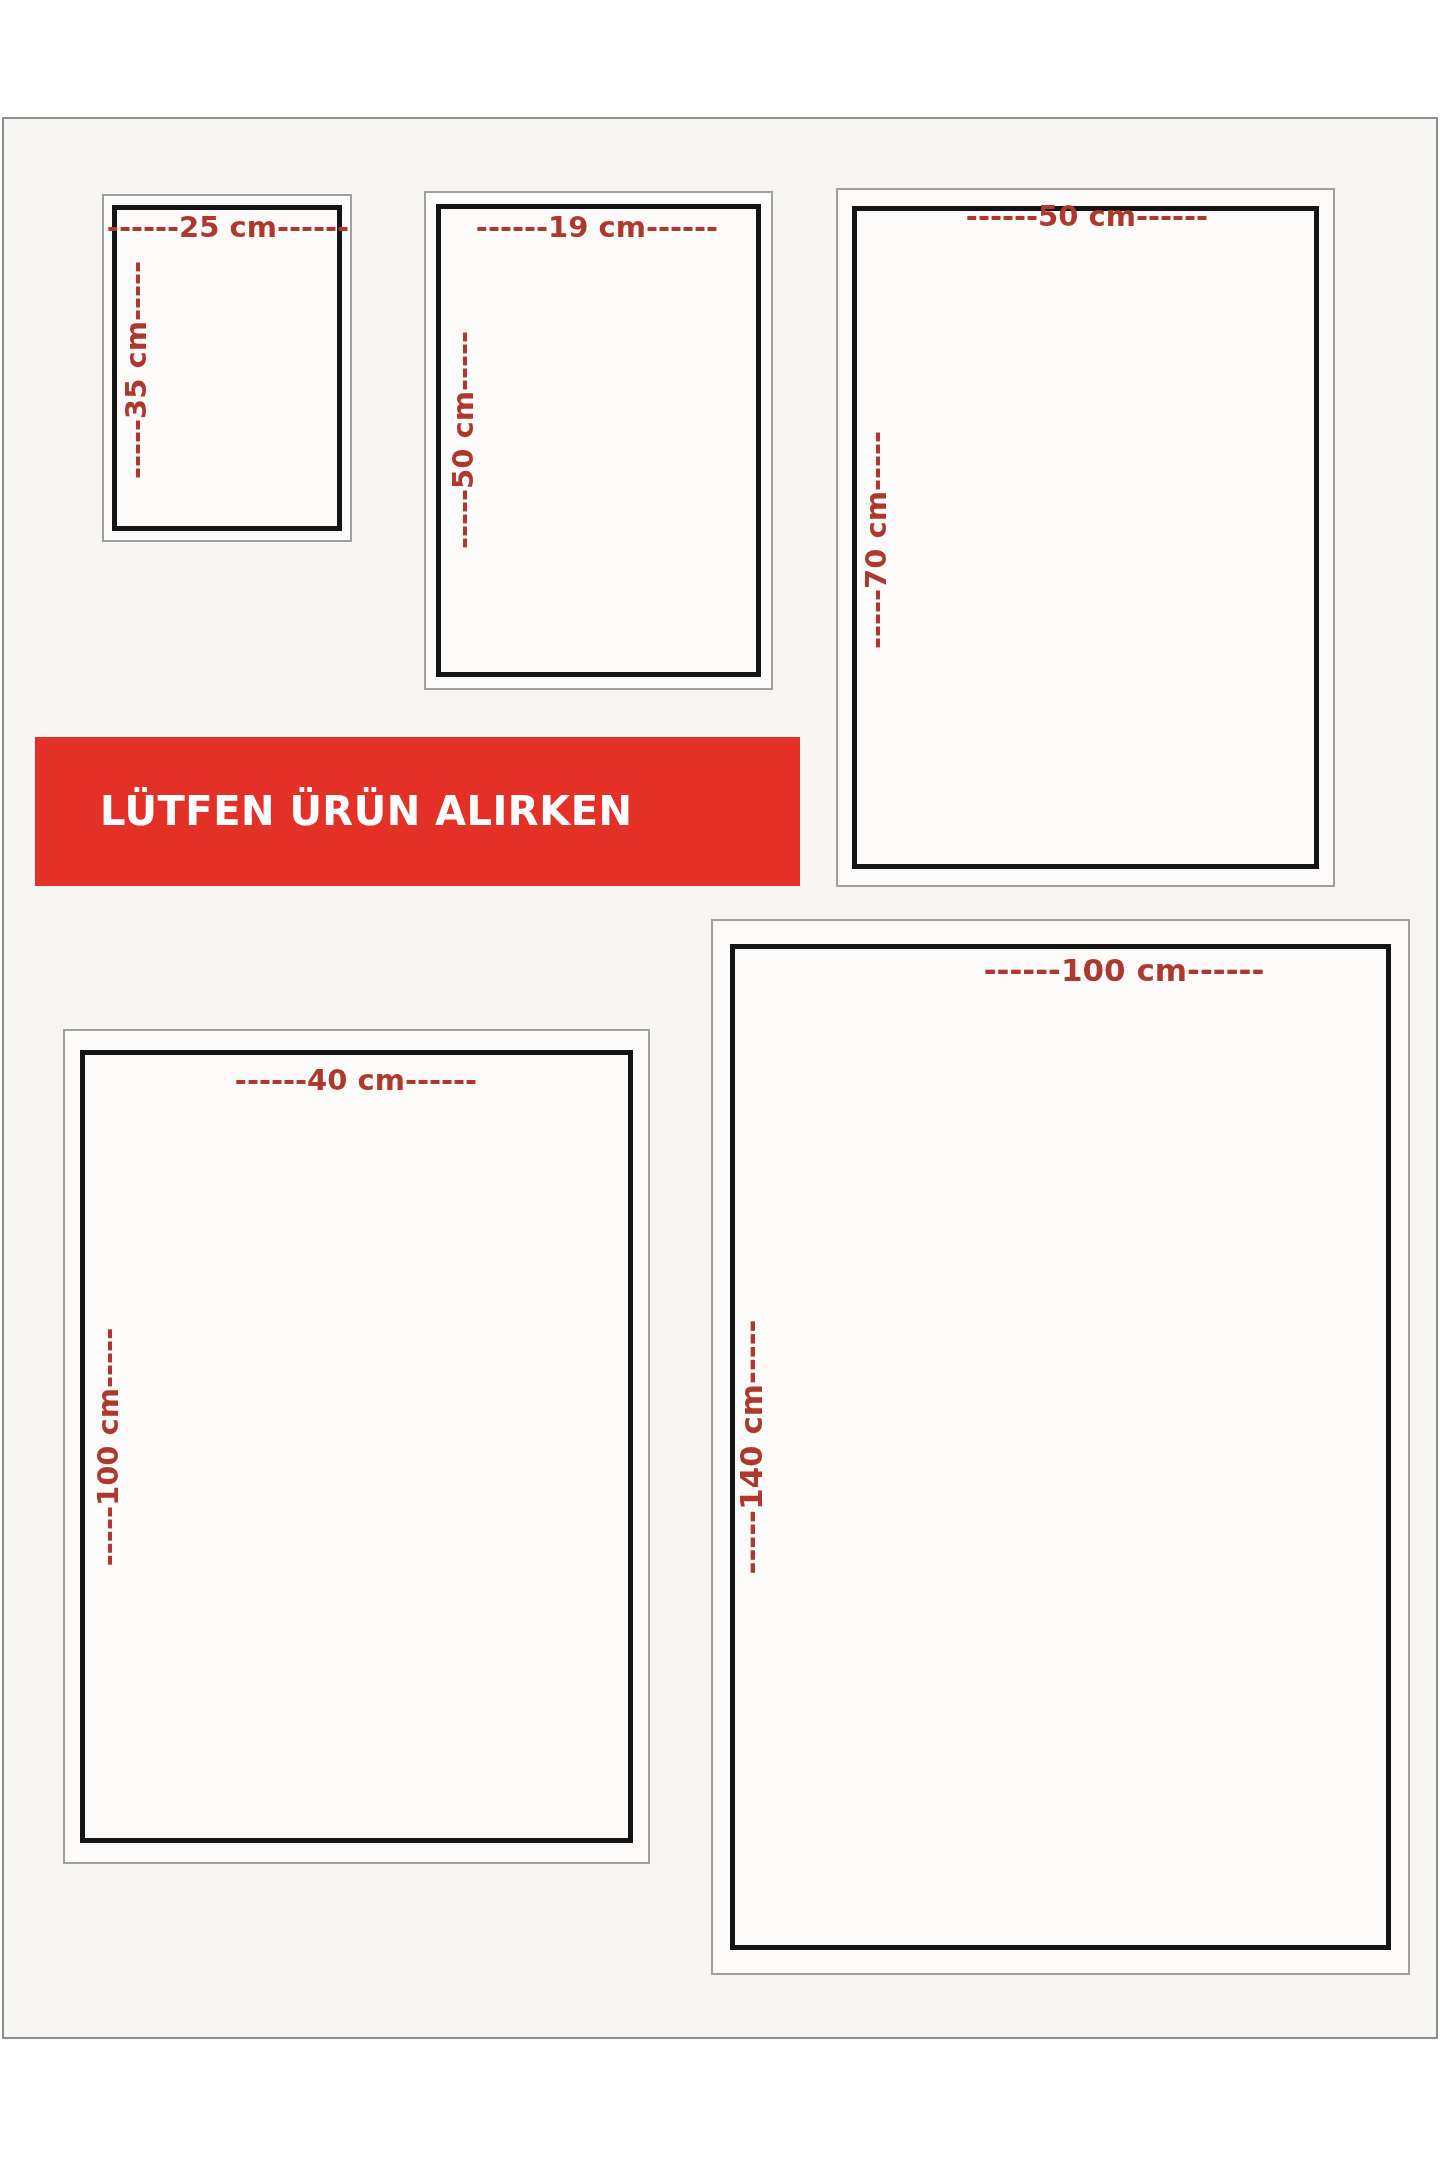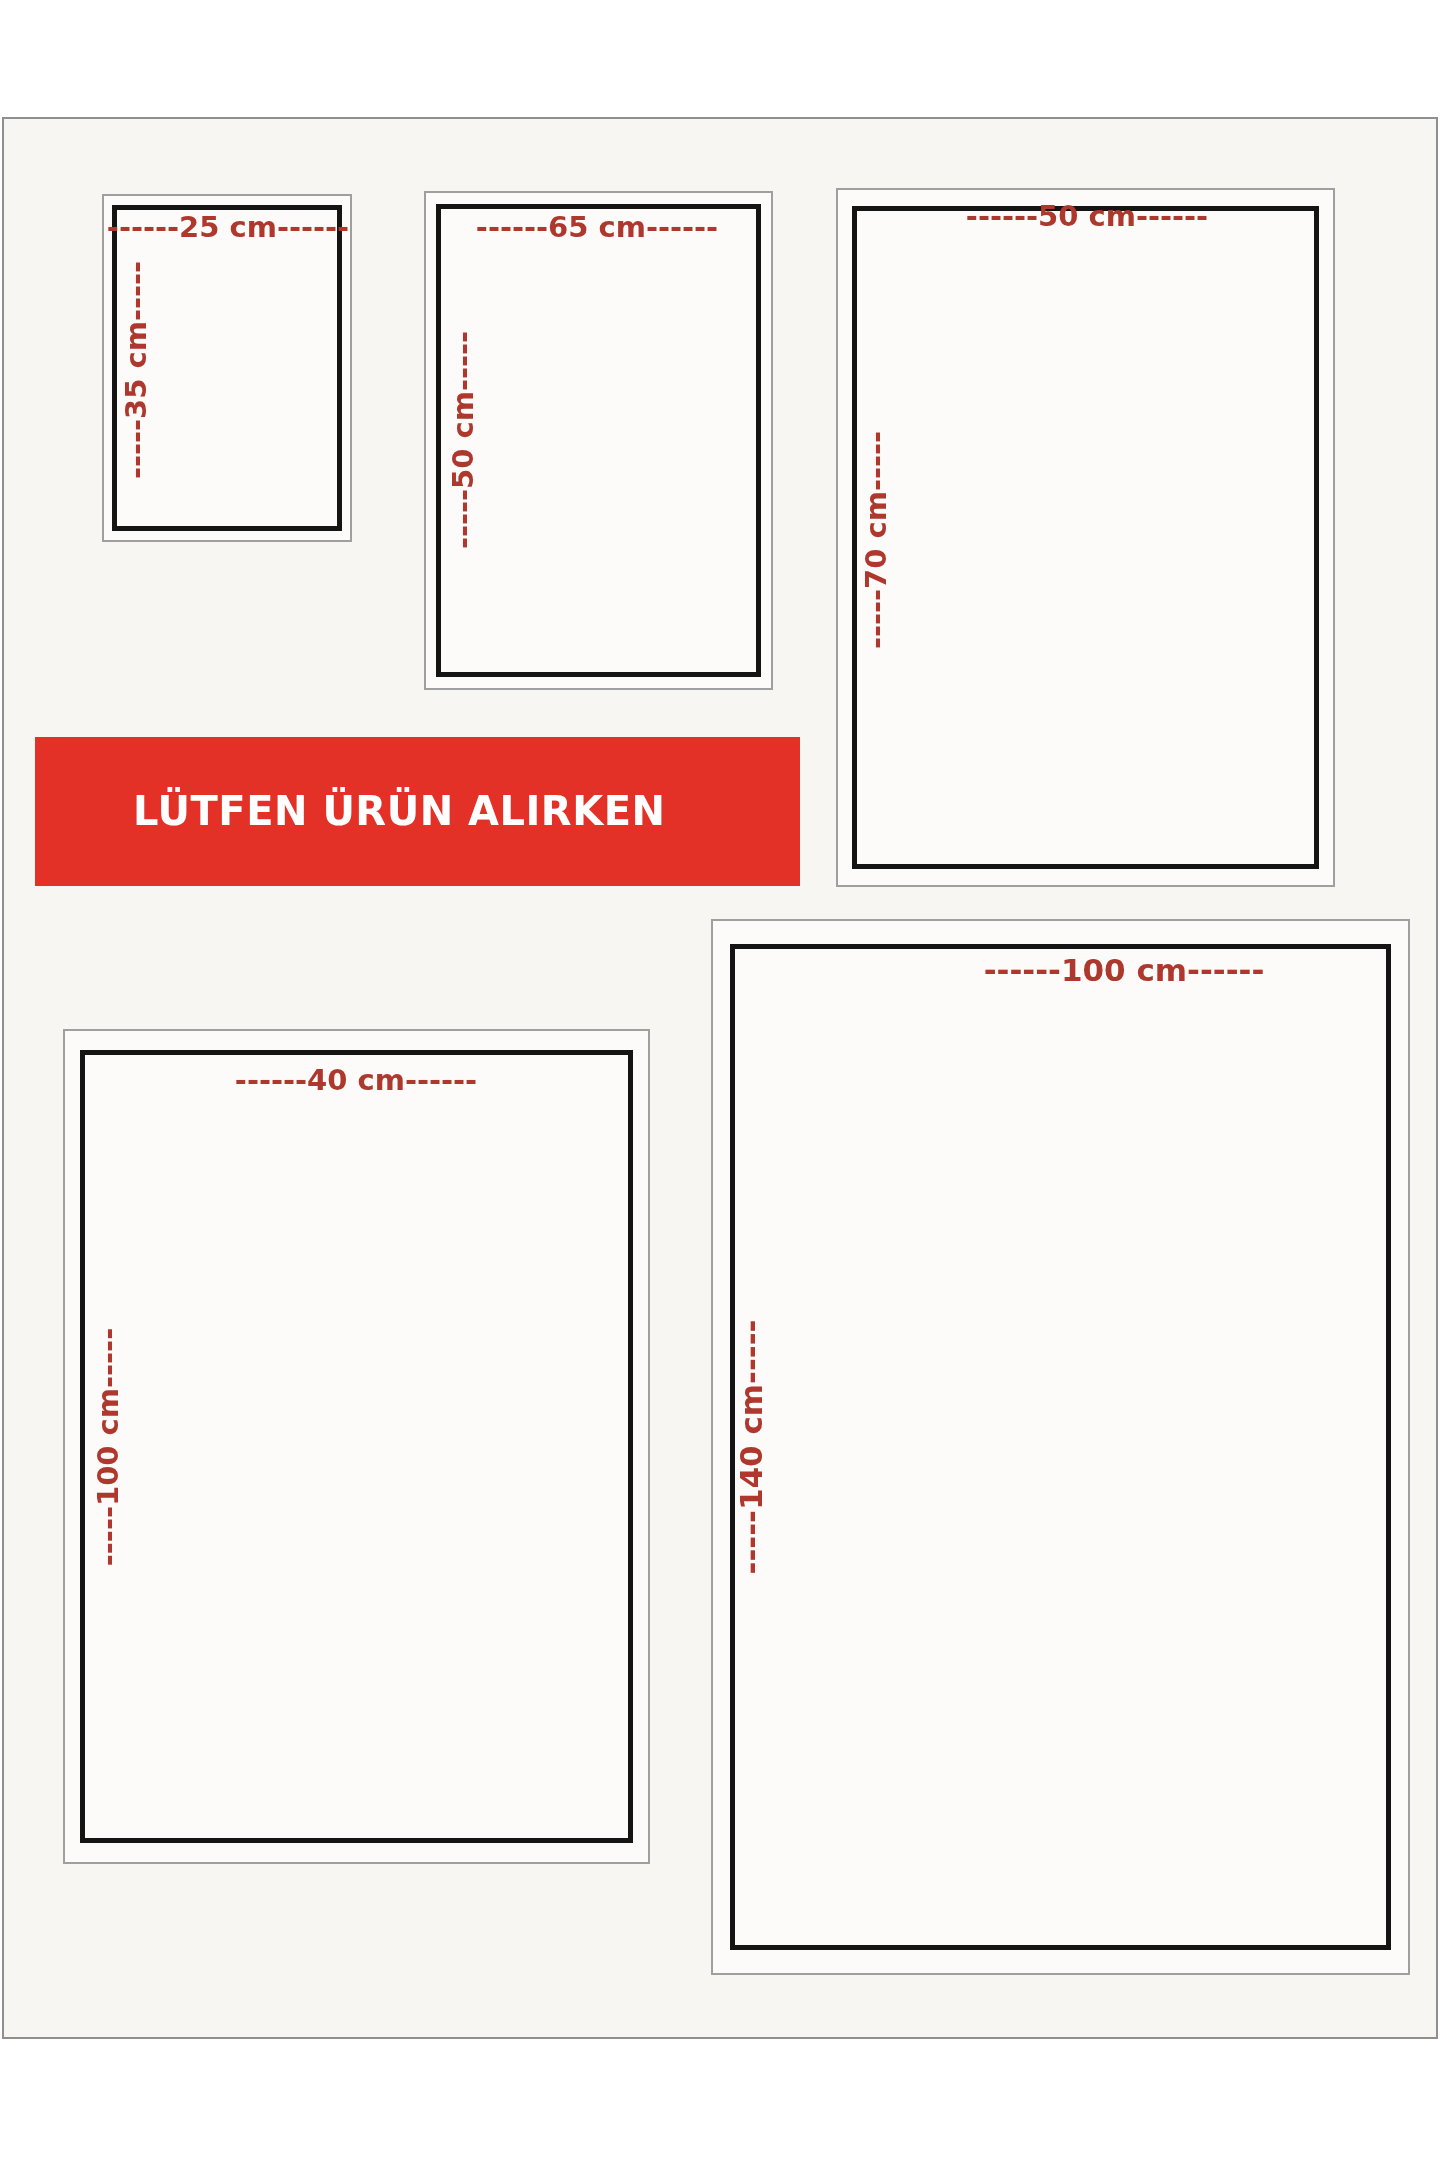--- a/index.html
+++ b/index.html
@@ -21,21 +21,21 @@
   .dim {
     position:absolute; color:#ae382d; font-weight:bold; font-size:29px;
     white-space:nowrap; transform:translate(-50%,-50%); z-index:3; letter-spacing:0px;
   }
   .dim.v { transform:translate(-50%,-50%) rotate(-90deg); }
   .dim.big { font-size:31px; }
   .banner {
     position:absolute; left:35px; top:737px; width:765px; height:149px;
     background:#e33128; color:#ffffff; box-sizing:border-box;
     display:flex; flex-direction:column; justify-content:center;
-    padding-left:98px; z-index:4;
+    padding-left:65px; z-index:4;
   }
   .banner .line {
     font-weight:bold; font-size:40px; line-height:57px; letter-spacing:0.5px;
     white-space:nowrap;
   }
 </style>
 </head>
 <body>
 
 <div class="canvas">
@@ -44,21 +44,21 @@
 
   <div class="size-box" style="left:102px; top:194px; width:250px; height:348px;">
     <div class="inner" style="left:8px; top:9px; right:8px; bottom:9px;"></div>
   </div>
   <div class="dim" style="left:228px; top:227px;">------25 cm------</div>
   <div class="dim v" style="left:136px; top:370px;">-----35 cm-----</div>
 
   <div class="size-box" style="left:424px; top:191px; width:349px; height:499px;">
     <div class="inner" style="left:10px; top:11px; right:10px; bottom:11px;"></div>
   </div>
-  <div class="dim" style="left:597px; top:227px;">------65 cm------</div>
+  <div class="dim" style="left:597px; top:227px;">------19 cm------</div>
   <div class="dim v" style="left:463px; top:440px;">-----50 cm-----</div>
 
   <div class="size-box" style="left:836px; top:188px; width:499px; height:699px;">
     <div class="inner" style="left:14px; top:16px; right:14px; bottom:16px;"></div>
   </div>
   <div class="dim" style="left:1087px; top:216px;">------50 cm------</div>
   <div class="dim v" style="left:876px; top:540px;">-----70 cm-----</div>
 
   <div class="banner">
     <div class="line">LÜTFEN ÜRÜN ALIRKEN</div>

